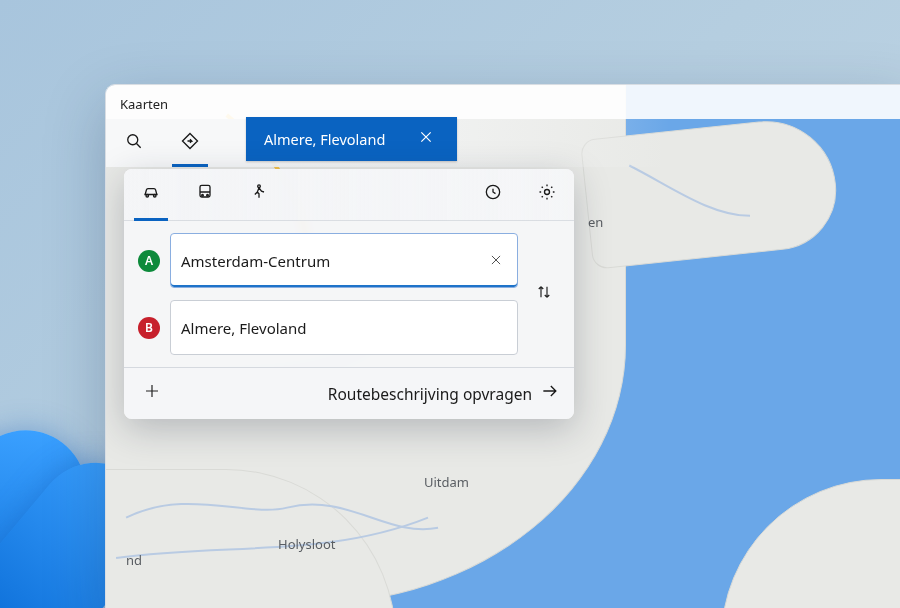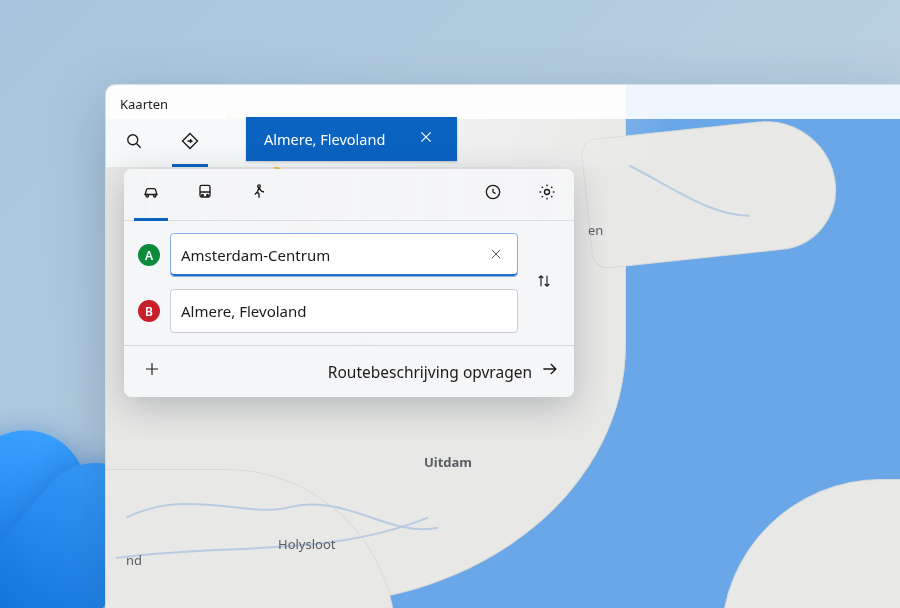--- a/index.html
+++ b/index.html
@@ -106,21 +106,21 @@
   .inputs-col { flex:1; display:flex; flex-direction:column; gap:12px; }
   .row { display:flex; align-items:center; gap:10px; }
   .badge {
     width: 22px; height: 22px; border-radius: 50%;
     display:flex; align-items:center; justify-content:center;
     color:#fff; font-size:12px; font-weight:600; flex-shrink:0;
   }
   .A { background:#0d8a3b; }
   .B { background:#c7202c; }
   .field {
-    flex:1; height: 44px; background:#fff; border:1px solid #c9ced5; border-radius:4px;
+    flex:1; height: 55px; background:#fff; border:1px solid #c9ced5; border-radius:4px;
     display:flex; align-items:center; padding:0 8px 0 10px;
   }
   .field.focus { border-color:#8aaee0; box-shadow: inset 0 -2px 0 #1e73c9; }
   .field input {
     flex:1; border:0; outline:0; font-size:15px; color:#1b1b1b; background:transparent;
     font-family: inherit;
   }
   .field .clear { width:26px; height:26px; display:flex; align-items:center; justify-content:center; cursor:pointer; }
   .field svg { width:14px; height:14px; stroke:#444; stroke-width:1.6; fill:none; }
   .swap { width:32px; height:70px; display:flex; align-items:center; justify-content:center; cursor:pointer; }
@@ -153,22 +153,22 @@
     <div class="land l2"></div>
     <div class="land l3"></div>
     <div class="land l4"></div>
     <svg class="roads" viewBox="0 0 800 530" preserveAspectRatio="none">
       <path d="M20,430 C80,400 140,430 180,420 C240,405 280,450 330,440"></path>
       <path d="M10,470 C120,455 220,470 320,430"></path>
       <path d="M60,300 C120,280 200,300 260,260"></path>
       <path class="hwy" d="M120,30 C170,70 200,120 200,170"></path>
       <path d="M520,80 C560,100 600,130 640,130"></path>
     </svg>
-    <span class="map-label" style="left:482px; top:136px;">en</span>
-    <span class="map-label" style="left:318px; top:368px;font-weight:bold;">Uitdam</span>
+    <span class="map-label" style="left:482px; top:128px;">en</span>
+    <span class="map-label" style="left:318px; top:388px;">Uitdam</span>
     <span class="map-label" style="left:172px; top:406px;margin-top:44px;">Holysloot</span>
     <span class="map-label" style="left:20px; top:466px;">nd</span>
   </div>
 
   <div class="title">Kaarten</div>
 
   <div class="toolbar">
     <div class="tab">
       <span>
         <svg viewBox="0 0 24 24">

